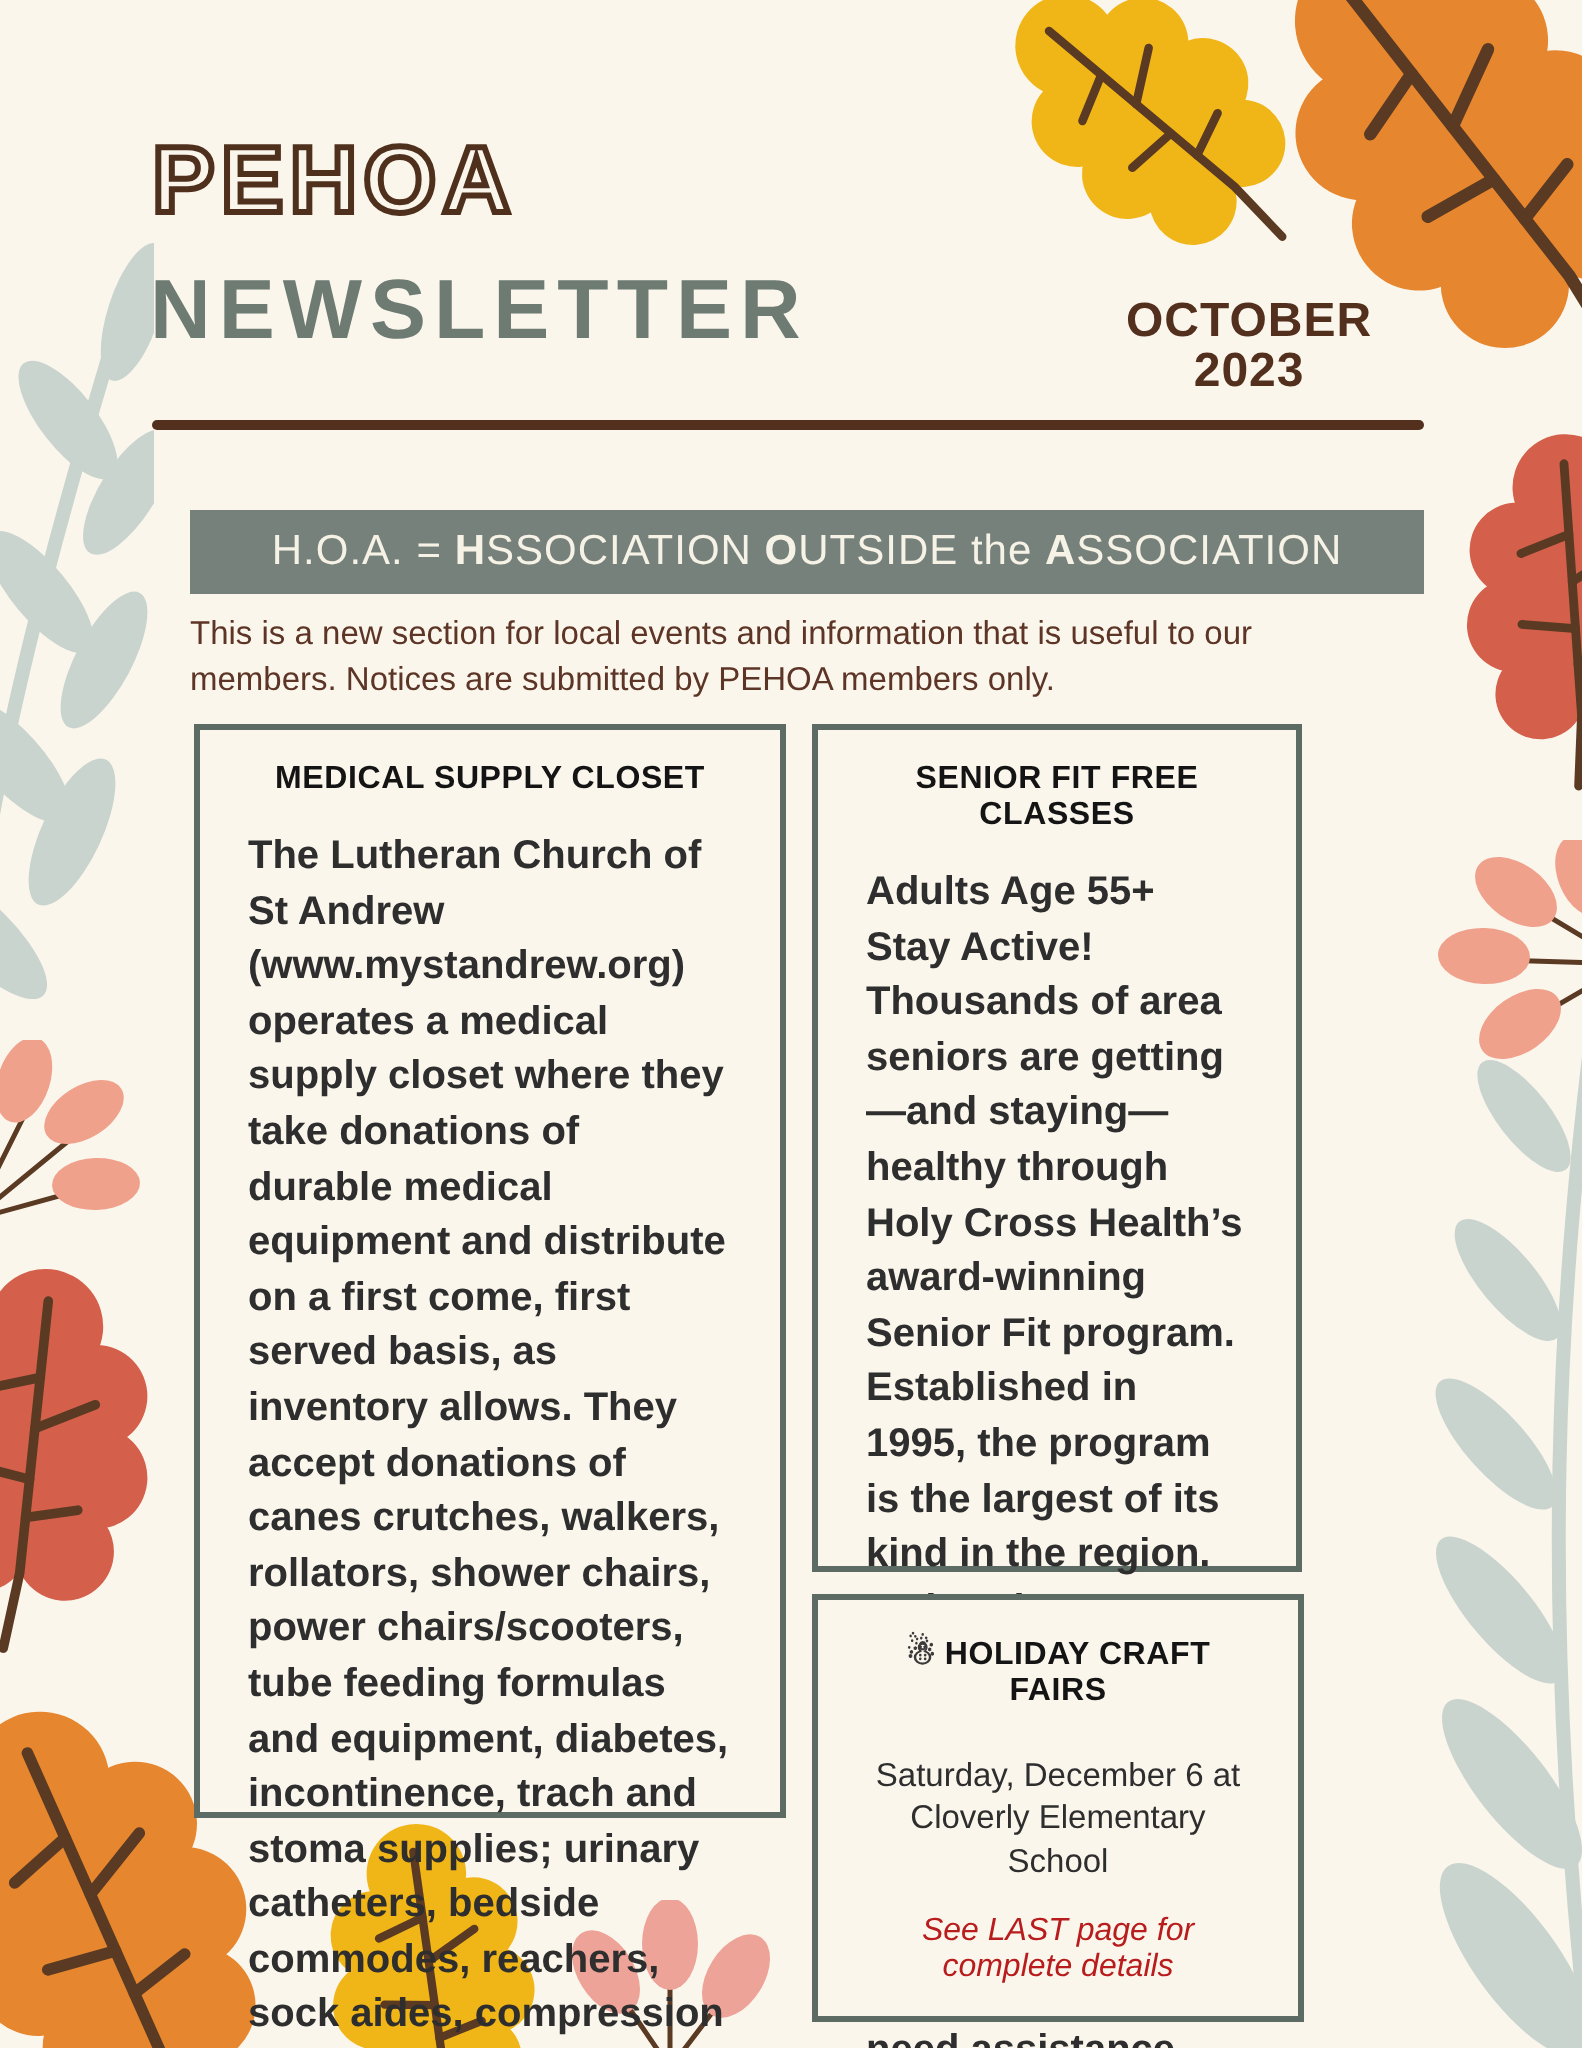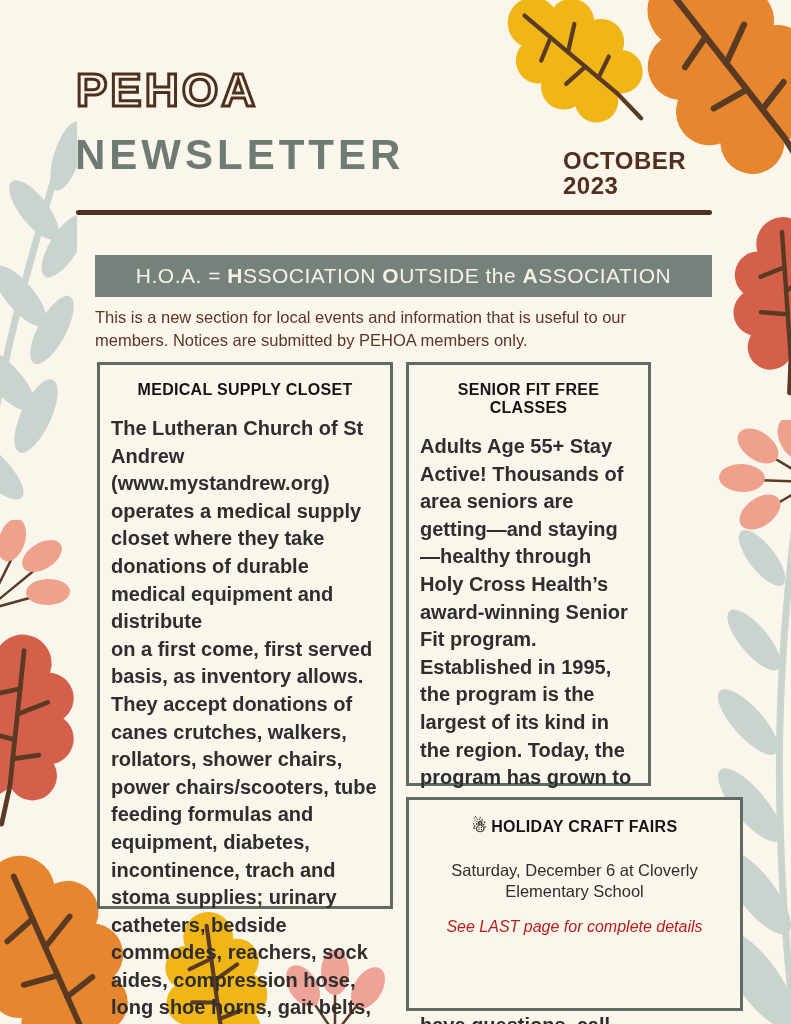--- a/index.html
+++ b/index.html
@@ -25,20 +25,21 @@
   }
   .title-main {
     position: absolute; left: 75px; top: 134px; z-index: 1;
     font-size: 42px; font-weight: 700; letter-spacing: 4px;
     color: #6d7b73; line-height: 1;
   }
   .issue {
     position: absolute; left: 563px; top: 149px; z-index: 1;
     font-size: 24px; font-weight: 700; color: #53301d; line-height: 1.04;
     letter-spacing: 0.5px;
+    text-align: center;
   }
   .rule {
     position: absolute; left: 76px; top: 210px; z-index: 1;
     width: 636px; height: 5px; background: #53301d; border-radius: 3px;
   }
 
   
   .banner {
     position: absolute; left: 95px; top: 255px; z-index: 1;
     width: 617px; height: 42px;
@@ -54,25 +55,25 @@
     width: 640px;
     font-size: 16.5px; font-weight: 400; line-height: 1.38;
     color: #5d3526; white-space: pre-line;
   }
 
   
   .box {
     position: absolute; z-index: 1;
     background: #fbf6ec;
     border: 3px solid #5c6b63;
-    padding: 10px 11px;
+    padding: 10px 24px;
   }
   .box-medical  { left: 97px;  top: 362px; width: 296px; height: 547px; }
   .box-senior   { left: 406px; top: 362px; width: 245px; height: 424px; }
-  .box-craft    { left: 406px; top: 797px; width: 337px; height: 214px;
+  .box-craft    { left: 406px; top: 797px; width: 246px; height: 214px;
                   text-align: center; display: flex; flex-direction: column; }
   .box h2 {
     text-align: center; font-size: 16px; font-weight: 700;
     color: #141414; letter-spacing: 0.3px; margin: 6px 0 16px 0;
   }
   .box .body {
     font-size: 20px; line-height: 1.38; color: #2e2e2e;
     white-space: pre-line;
     font-weight: bold;
   }

